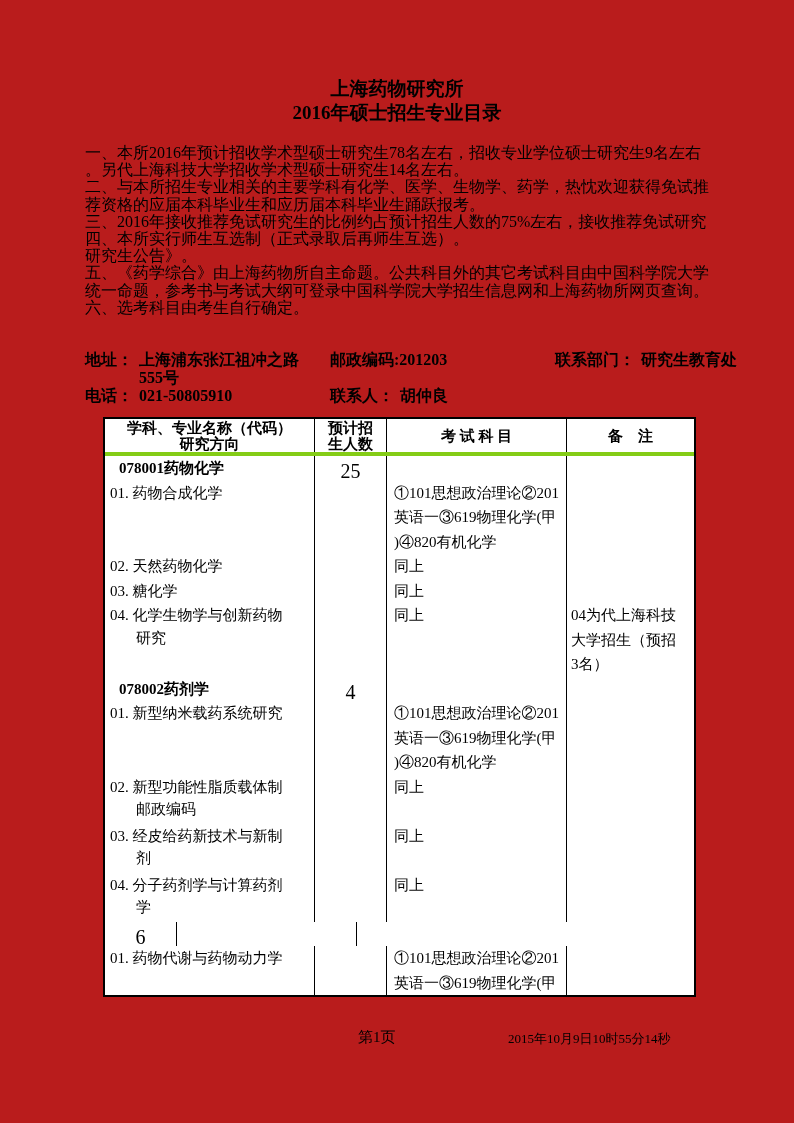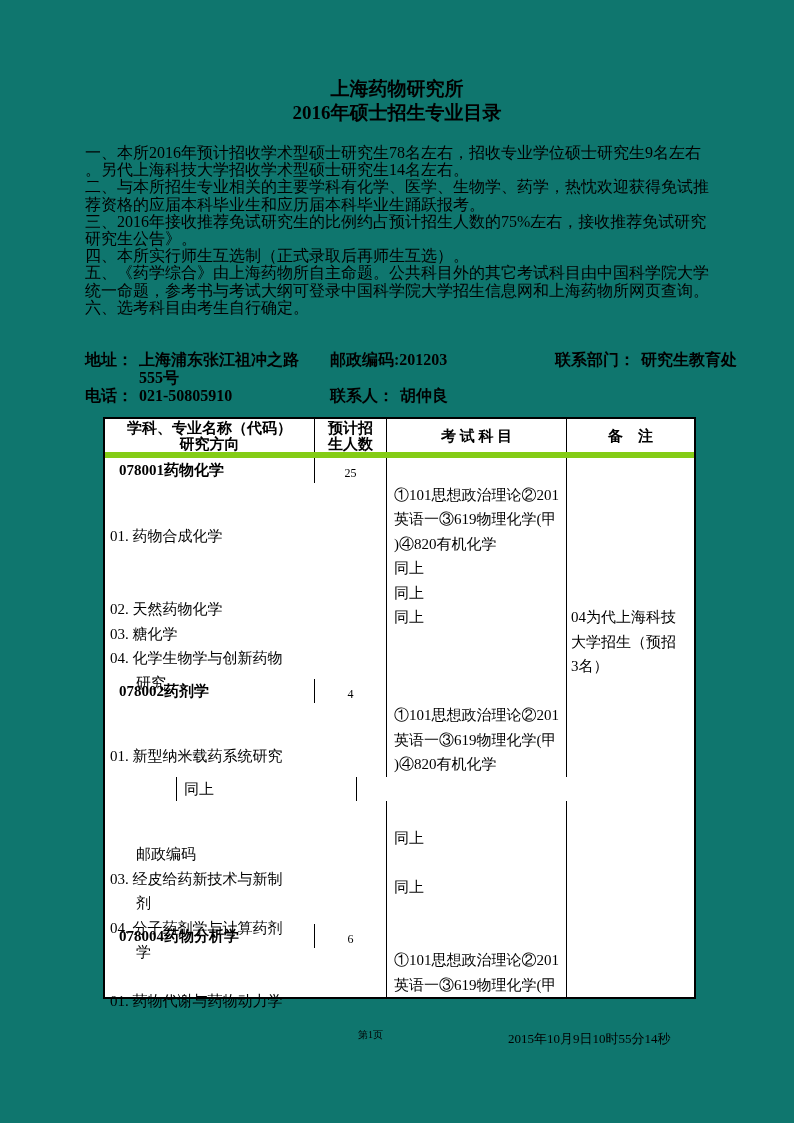--- a/index.html
+++ b/index.html
@@ -1,73 +1,73 @@
 <!DOCTYPE html>
 <html><head>
 <meta charset="utf-8">
 <style>
   html,body{margin:0;padding:0;background:#fff;}
   .page{
-    position:relative;width:794px;height:1123px;background:#0f766e;color:#000;
+    position:relative;width:794px;height:1123px;background:#b91c1c;color:#000;
     font-family:"Liberation Serif","DejaVu Serif",serif;overflow:hidden;
   }
   
   .title{position:absolute;left:0;top:77px;width:794px;text-align:center;
     font-size:19px;font-weight:bold;line-height:24px;}
   
   .notes{position:absolute;left:85px;top:144px;width:640px;font-size:16px;line-height:17.2px;}
   .note-line{white-space:nowrap;height:17.2px;}
   
   .contact{position:absolute;left:85px;top:351px;width:630px;font-weight:bold;
     font-size:16px;line-height:18px;display:grid;grid-template-columns:245px 225px 1fr;}
   .c-cell{white-space:nowrap;}
   .c-cell .lbl{margin-right:6px;}
   .addr-wrap{display:inline-block;vertical-align:top;white-space:normal;}
   
   .tbl{position:absolute;left:103px;top:417px;width:593px;border:2px solid #000;
     box-sizing:border-box;background:#fff;}
-  .thead{display:flex;border-bottom:6px solid #84cc16;height:33px;font-weight:bold;}
+  .thead{display:flex;border-bottom:4px solid #84cc16;height:33px;font-weight:bold;}
   .th{box-sizing:border-box;display:flex;flex-direction:column;align-items:center;
     justify-content:center;font-size:15px;line-height:16px;white-space:nowrap;}
   .w1{width:210px;border-right:1px solid #000;}
   .w2{width:72px;border-right:1px solid #000;text-align:right;}
   .w3{width:180px;border-right:1px solid #000;justify-content:center;}
   .w4{flex:1;}
   .tr{display:flex;height:24.5px;}
   .td{box-sizing:border-box;font-size:15px;line-height:24.5px;white-space:nowrap;overflow:visible;}
   .td.c1{padding-left:14px;}
-  .td.c1.dir{padding-left:5px;margin-top:41px;}
-  .td.c1.indent{padding-left:31px;}
+  .td.c1.dir{padding-left:5px;}
+  .td.c1.indent{padding-left:31px;font-family:Liberation Mono, monospace;}
   .td.c1.sec{font-weight:bold;}
-  .td.c2{text-align:center;font-size:12px;}
+  .td.c2{text-align:center;font-size:20px;}
   .td.c2 span{position:relative;top:3px;}
   .td.c3{padding-left:7px;}
   .td.c4{padding-left:4px;}
   
-  .footer-page{position:absolute;left:358px;top:1028px;font-size:10px;}
+  .footer-page{position:absolute;left:358px;top:1028px;font-size:15px;}
   .footer-time{position:absolute;left:508px;top:1030px;font-size:13px;}
 </style>
 </head>
 <body>
 
 <div class="page">
 
   <div class="title">
     <div>上海药物研究所</div>
     <div>2016年硕士招生专业目录</div>
   </div>
 
   <div class="notes">
       <div class="note-line">一、本所2016年预计招收学术型硕士研究生78名左右，招收专业学位硕士研究生9名左右</div>
       <div class="note-line">。另代上海科技大学招收学术型硕士研究生14名左右。</div>
       <div class="note-line">二、与本所招生专业相关的主要学科有化学、医学、生物学、药学，热忱欢迎获得免试推</div>
       <div class="note-line">荐资格的应届本科毕业生和应历届本科毕业生踊跃报考。</div>
       <div class="note-line">三、2016年接收推荐免试研究生的比例约占预计招生人数的75%左右，接收推荐免试研究</div>
+      <div class="note-line">四、本所实行师生互选制（正式录取后再师生互选）。</div>
       <div class="note-line">研究生公告》。</div>
-      <div class="note-line">四、本所实行师生互选制（正式录取后再师生互选）。</div>
       <div class="note-line">五、《药学综合》由上海药物所自主命题。公共科目外的其它考试科目由中国科学院大学</div>
       <div class="note-line">统一命题，参考书与考试大纲可登录中国科学院大学招生信息网和上海药物所网页查询。</div>
       <div class="note-line">六、选考科目由考生自行确定。</div>
     </div>
 
   <div class="contact">
     <div class="c-cell">
       <span class="lbl">地址：</span><span class="addr-wrap"><span>上海浦东张江祖冲之路</span><br><span>555号</span></span>
     </div>
     <div class="c-cell">
@@ -174,20 +174,21 @@
           <div class="td c3 w3">英语一③619物理化学(甲</div>
           <div class="td c4 w4"></div>
         </div>
         <div class="tr">
           <div class="td c1 w1 dir indent"></div>
           <div class="td c2 w2"></div>
           <div class="td c3 w3">)④820有机化学</div>
           <div class="td c4 w4"></div>
         </div>
         <div class="tr">
+          <div class="td c1 w1 dir">02. 新型功能性脂质载体制</div>
           <div class="td c2 w2"></div>
           <div class="td c3 w3">同上</div>
           <div class="td c4 w4"></div>
         </div>
         <div class="tr">
           <div class="td c1 w1 dir indent">邮政编码</div>
           <div class="td c2 w2"></div>
           <div class="td c3 w3"></div>
           <div class="td c4 w4"></div>
         </div>
@@ -209,21 +210,20 @@
           <div class="td c3 w3">同上</div>
           <div class="td c4 w4"></div>
         </div>
         <div class="tr">
           <div class="td c1 w1 dir indent">学</div>
           <div class="td c2 w2"></div>
           <div class="td c3 w3"></div>
           <div class="td c4 w4"></div>
         </div>
         <div class="tr">
-          <div class="td c1 w1 sec">078004药物分析学</div>
           <div class="td c2 w2"><span>6</span></div>
           <div class="td c3 w3"></div>
           <div class="td c4 w4"></div>
         </div>
         <div class="tr">
           <div class="td c1 w1 dir">01. 药物代谢与药物动力学</div>
           <div class="td c2 w2"></div>
           <div class="td c3 w3">①101思想政治理论②201</div>
           <div class="td c4 w4"></div>
         </div>

